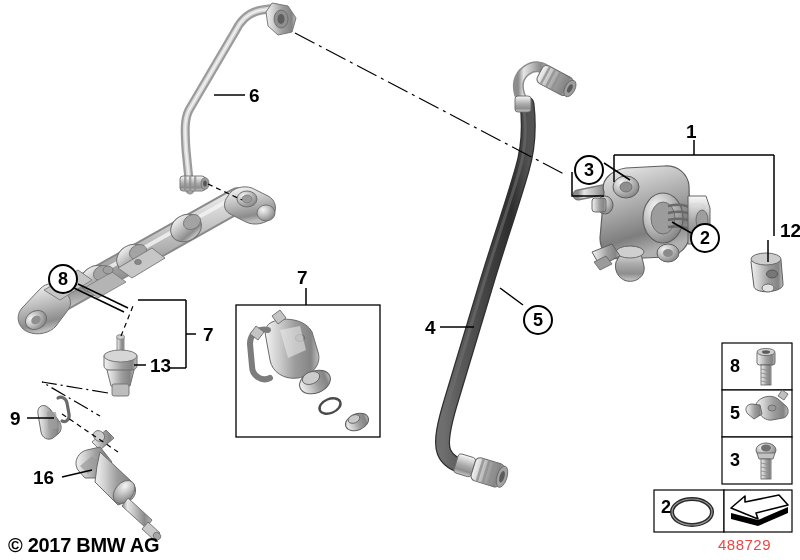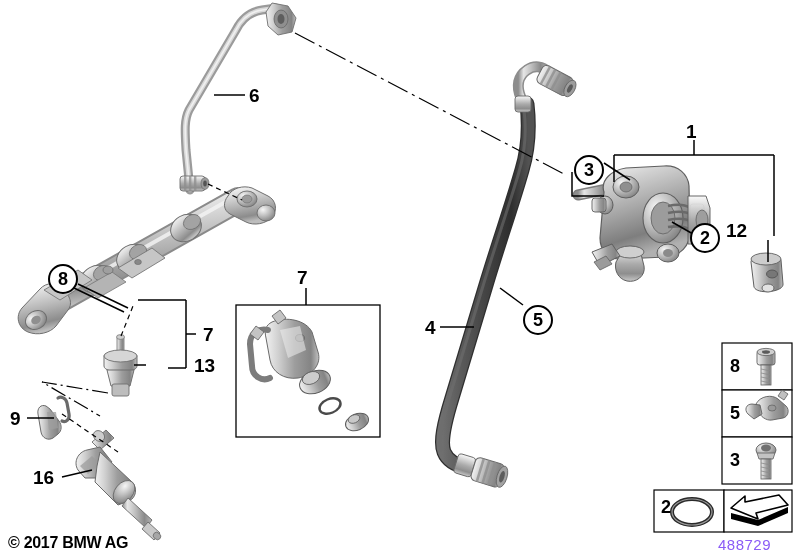--- a/index.html
+++ b/index.html
@@ -53,31 +53,31 @@
     font-weight: bold;
     font-size: 18px;
     color: #000000;
   }
   #copyright {
     position: absolute;
     left: 8px;
     top: 534px;
     font-family: "Liberation Sans", sans-serif;
     font-weight: bold;
-    font-size: 16px;
+    font-size: 20px;
     color: #000000;
     letter-spacing: -0.3px;
   }
   #partnumber {
     position: absolute;
     left: 718px;
     top: 536px;
     font-family: "Liberation Sans", sans-serif;
     font-size: 15px;
-    color: #8b5cf6;
+    color: #ef4444;
     letter-spacing: 0.5px;
   }
 </style>
 </head>
 <body>
 
 <div id="page">
 
   <svg class="layer" viewBox="0 0 800 560">
     <defs>
@@ -454,22 +454,22 @@
   <div class="callout-circled" style="left:690px; top:223px;">2</div>
   <div class="callout-circled" style="left:574px; top:155px;">3</div>
   <div class="callout-text" style="left:425px; top:318px;">4</div>
   <div class="callout-circled" style="left:523px; top:305px;">5</div>
   <div class="callout-text" style="left:249px; top:86px;">6</div>
   <div class="callout-text" style="left:203px; top:325px;">7</div>
   <div class="callout-circled" style="left:48px; top:264px;">8</div>
   <div class="callout-text" style="left:10px; top:409px;">9</div>
   <div class="callout-text" style="left:33px; top:468px;">16</div>
   <div class="callout-text" style="left:297px; top:268px;">7</div>
-  <div class="callout-text" style="left:726px; top:221px;">12</div>
-  <div class="callout-text" style="left:150px; top:356px;margin-left:44px;">13</div>
+  <div class="callout-text" style="left:780px; top:221px;">12</div>
+  <div class="callout-text" style="left:150px; top:356px;">13</div>
 
   <div class="legend-num" style="left:730px; top:356px;">8</div>
   <div class="legend-num" style="left:730px; top:403px;">5</div>
   <div class="legend-num" style="left:730px; top:450px;">3</div>
   <div class="legend-num" style="left:661px; top:497px;">2</div>
 
   <div id="copyright">© 2017 BMW AG</div>
   <div id="partnumber">488729</div>
 
 </div>

